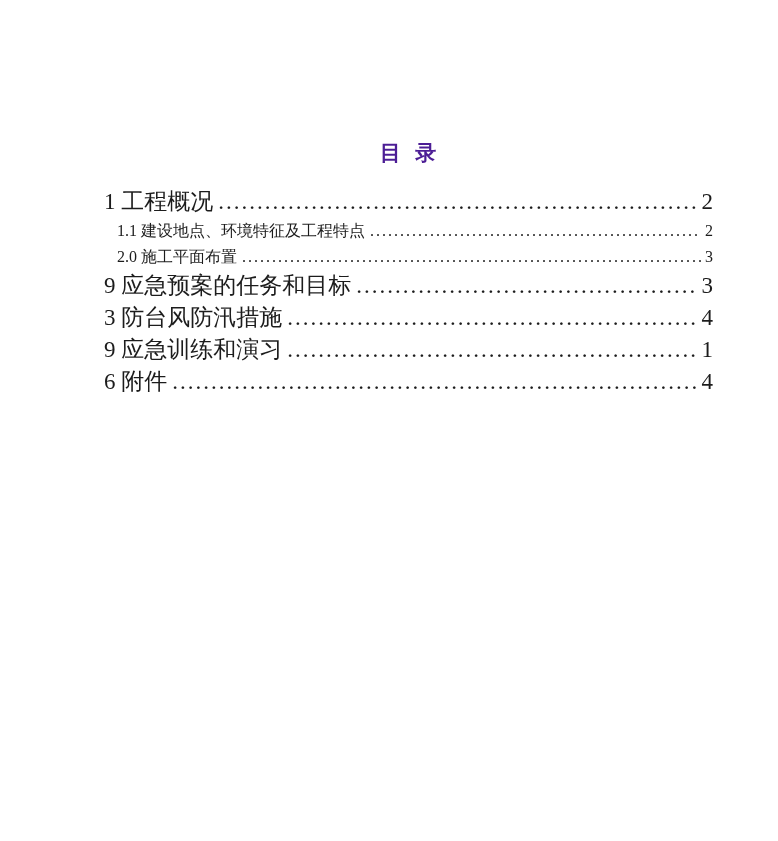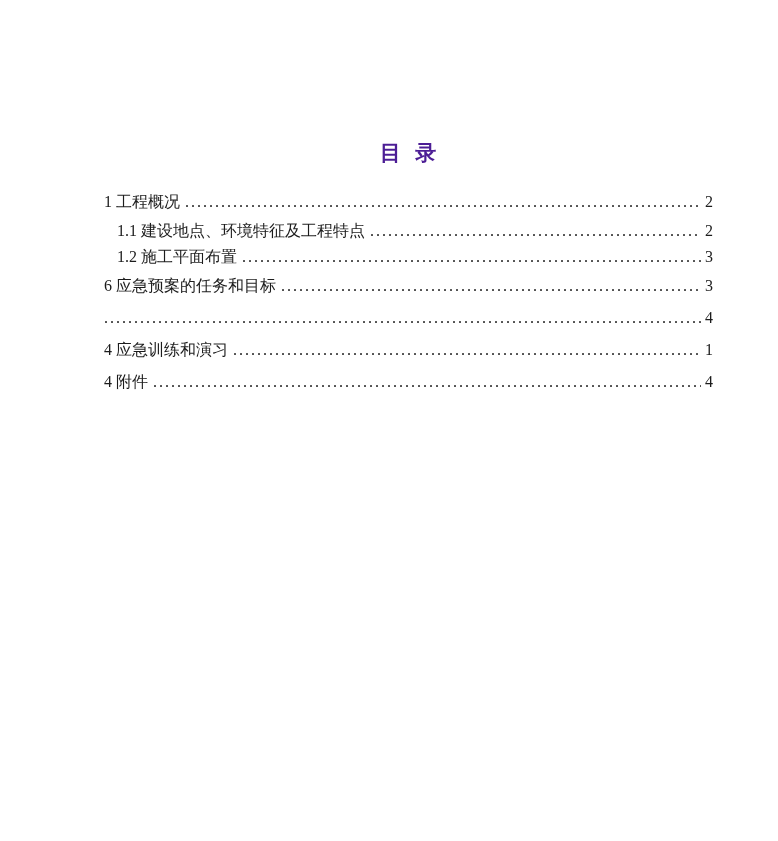--- a/index.html
+++ b/index.html
@@ -33,21 +33,21 @@
     width: 609px;
   }
   .toc-row {
     display: flex;
     align-items: baseline;
     cursor: pointer;
   }
   .toc-row.l1 {
     height: 32px;
     line-height: 32px;
-    font-size: 16px;
+    font-size: 23px;
     font-family: Liberation Serif, serif;
   }
   .toc-row.l2 {
     height: 26px;
     line-height: 26px;
     font-size: 16px;
     padding-left: 13px;
   }
   .toc-label {
     white-space: nowrap;
@@ -82,42 +82,43 @@
     <span class="pagenum">2</span>
   </div>
 
   <div class="toc-row l2">
     <span class="toc-label">1.1 建设地点、环境特征及工程特点</span>
     <span class="dots"></span>
     <span class="pagenum">2</span>
   </div>
 
   <div class="toc-row l2">
-    <span class="toc-label">1.2 施工平面布置</span>
+    <span class="toc-label">2.0 施工平面布置</span>
     <span class="dots"></span>
     <span class="pagenum">3</span>
   </div>
 
   <div class="toc-row l1">
-    <span class="toc-label">6 应急预案的任务和目标</span>
+    <span class="toc-label">9 应急预案的任务和目标</span>
     <span class="dots"></span>
     <span class="pagenum">3</span>
   </div>
 
   <div class="toc-row l1">
+    <span class="toc-label">3 防台风防汛措施</span>
     <span class="dots"></span>
     <span class="pagenum">4</span>
   </div>
 
 
   <div class="toc-row l1">
-    <span class="toc-label">4 应急训练和演习</span>
+    <span class="toc-label">9 应急训练和演习</span>
     <span class="dots"></span>
     <span class="pagenum">1</span>
   </div>
 
   <div class="toc-row l1">
-    <span class="toc-label">4 附件</span>
+    <span class="toc-label">6 附件</span>
     <span class="dots"></span>
     <span class="pagenum">4</span>
   </div>
 
 </div>
 
 </body></html>

